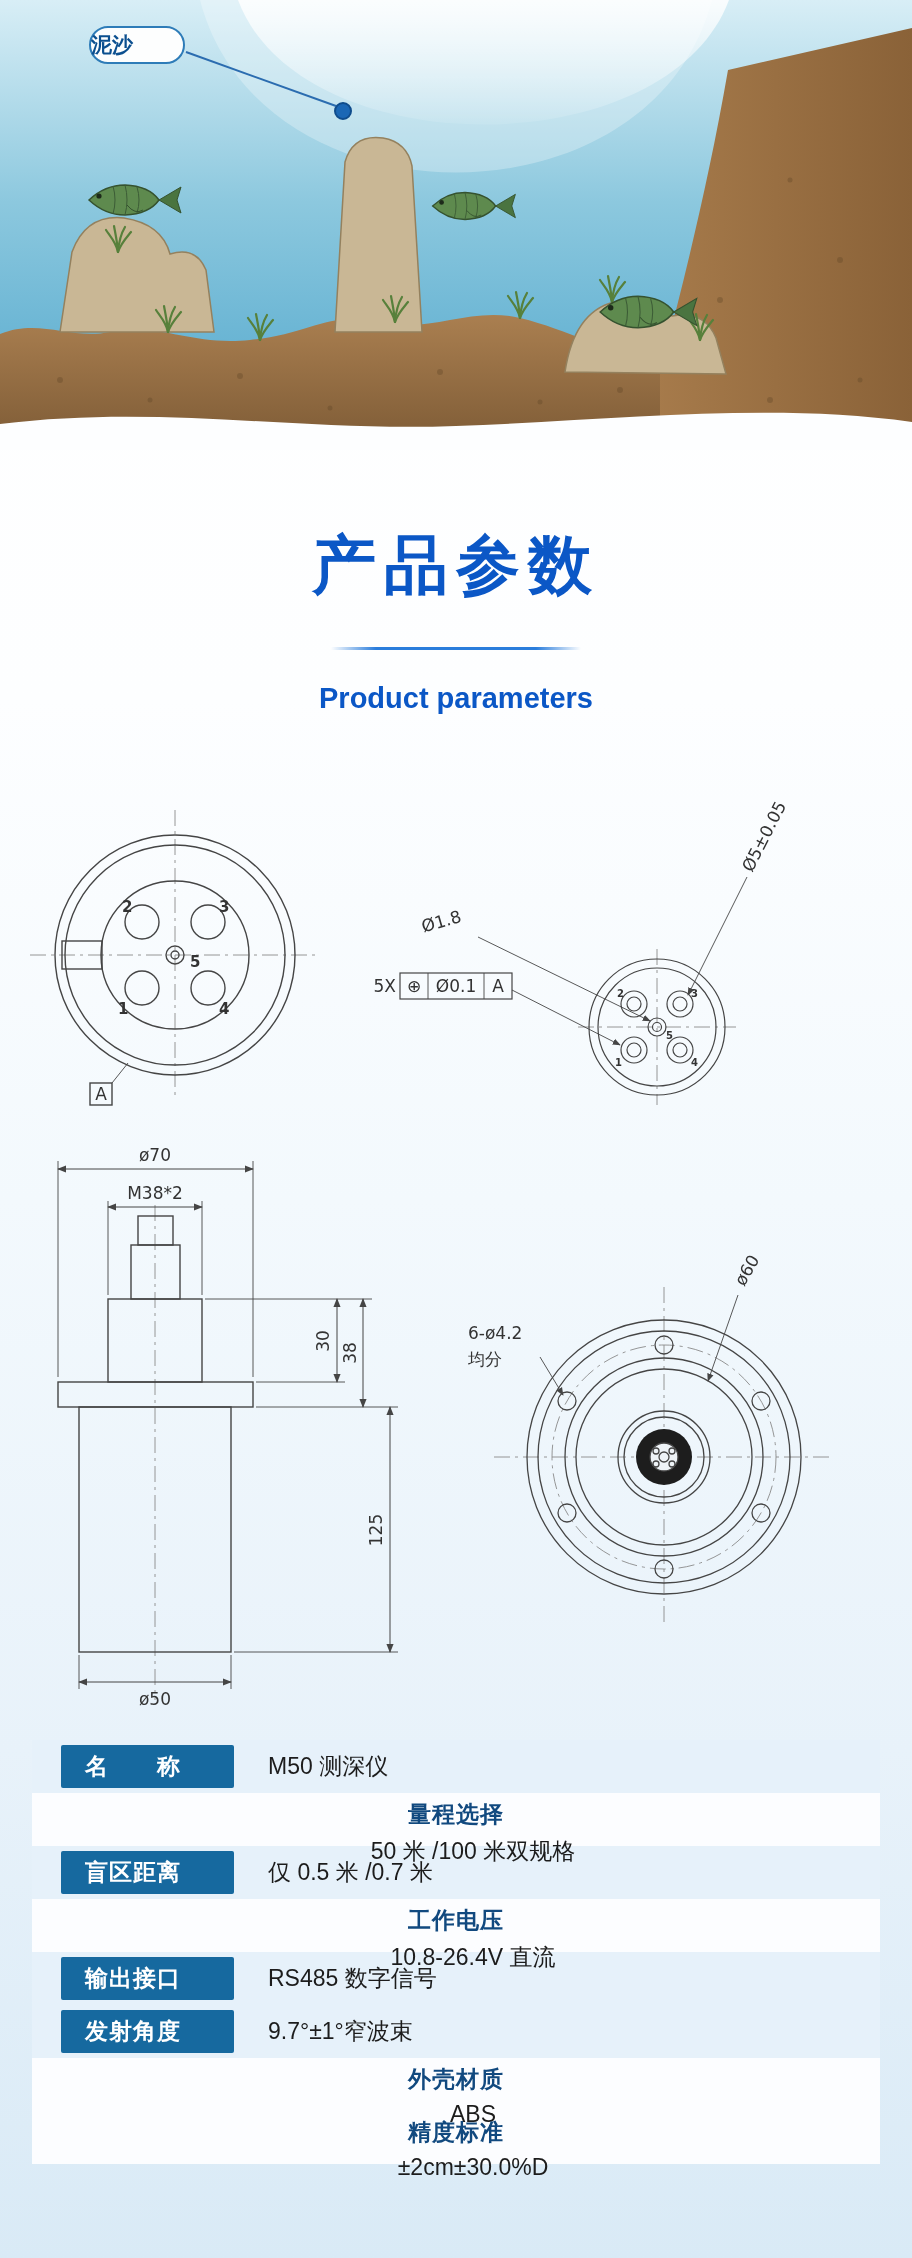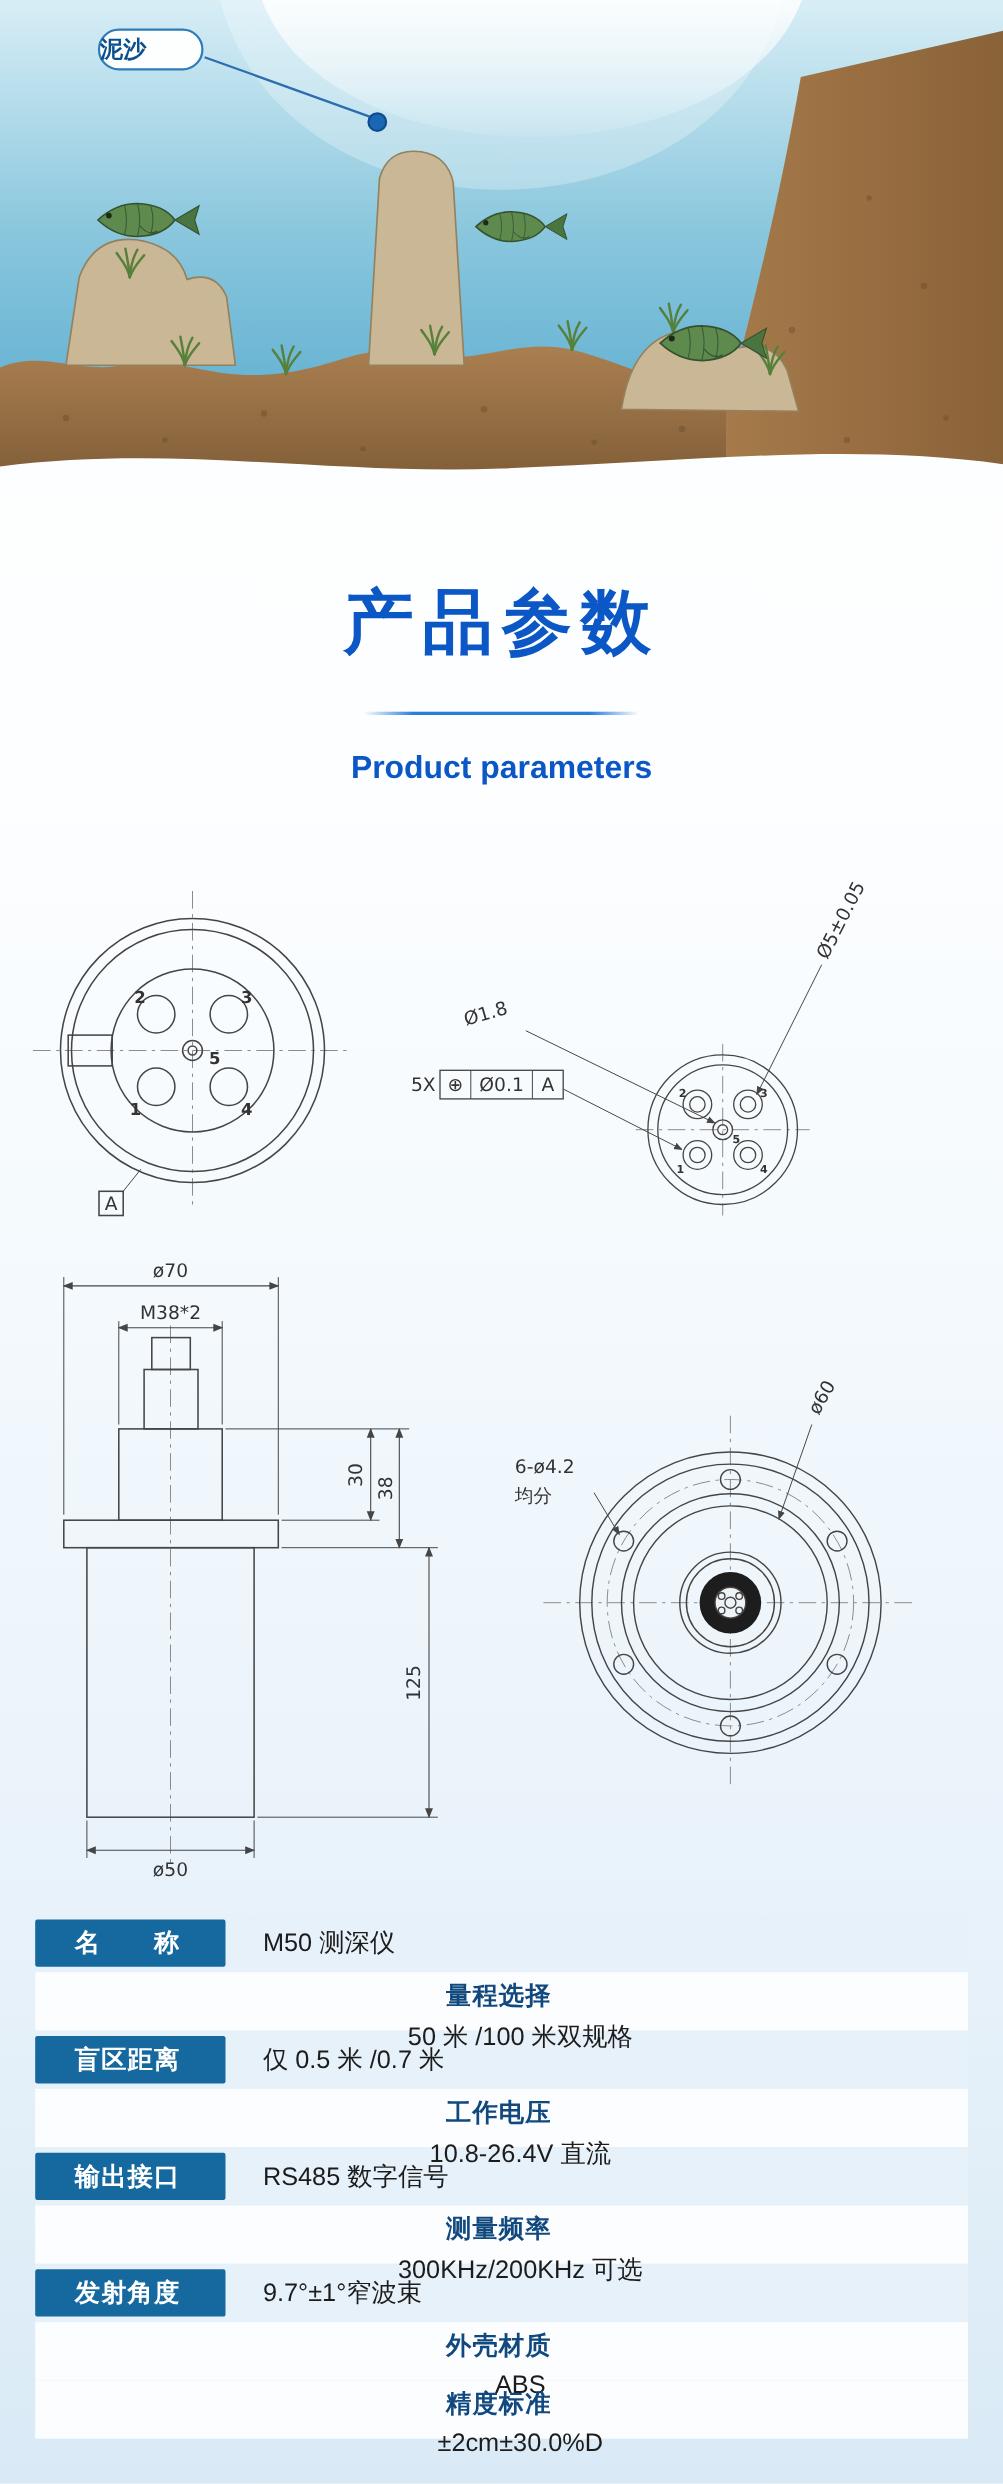--- a/index.html
+++ b/index.html
@@ -25,22 +25,22 @@
   .pintxt{font-size:15px;font-weight:600;}
   .pintxt-s{font-size:10px;font-weight:600;}
   .cl{stroke:#8a8a8a;stroke-width:0.9;stroke-dasharray:16 5 3 5;}
   .dim{stroke:#454545;stroke-width:1;}
   .ext{stroke:#454545;stroke-width:0.9;}
   
   .spec{margin:0 32px;width:848px;}
   .row{display:flex;align-items:center;height:53px;}
   .row.alt{background:var(--table-row-alt,#e6f1fa);}
   .row.plain{background:var(--table-row,#fcfdff);flex-direction:column;}
-  .lbl{width:173px;height:43px;display:flex;align-items:center;padding-left:36px;box-sizing:border-box;
-       font-size:23px;font-weight:700;flex-shrink:0;letter-spacing:1px;}
+  .lbl{width:173px;height:43px;display:flex;align-items:center;padding-left:24px;box-sizing:border-box;
+       font-size:23px;font-weight:700;flex-shrink:0;letter-spacing:1px;margin-left:29px;}
   .lbl.dark{background:var(--table-dark,#16699f);color:#ffffff;border-radius:2px;}
   .lbl.light{color:var(--label-light-text,#11497f);}
   .val{padding-left:34px;font-size:23px;color:var(--value-text,#1c1c1c);}
 </style>
 </head>
 <body>
 
 <div class="page">
 
   <section class="hero">
@@ -299,24 +299,20 @@
       <div class="val">仅 0.5 米 /0.7 米</div>
     </div>
     <div class="row plain">
       <div class="lbl light">工作电压</div>
       <div class="val">10.8-26.4V 直流</div>
     </div>
     <div class="row alt">
       <div class="lbl dark">输出接口</div>
       <div class="val">RS485 数字信号</div>
     </div>
-    <div class="row plain">
-      <div class="lbl light">测量频率</div>
-      <div class="val">300KHz/200KHz 可选</div>
-    </div>
     <div class="row alt">
       <div class="lbl dark">发射角度</div>
       <div class="val">9.7°±1°窄波束</div>
     </div>
     <div class="row plain">
       <div class="lbl light">外壳材质</div>
       <div class="val">ABS</div>
     </div>
     <div class="row plain">
       <div class="lbl light">精度标准</div>

